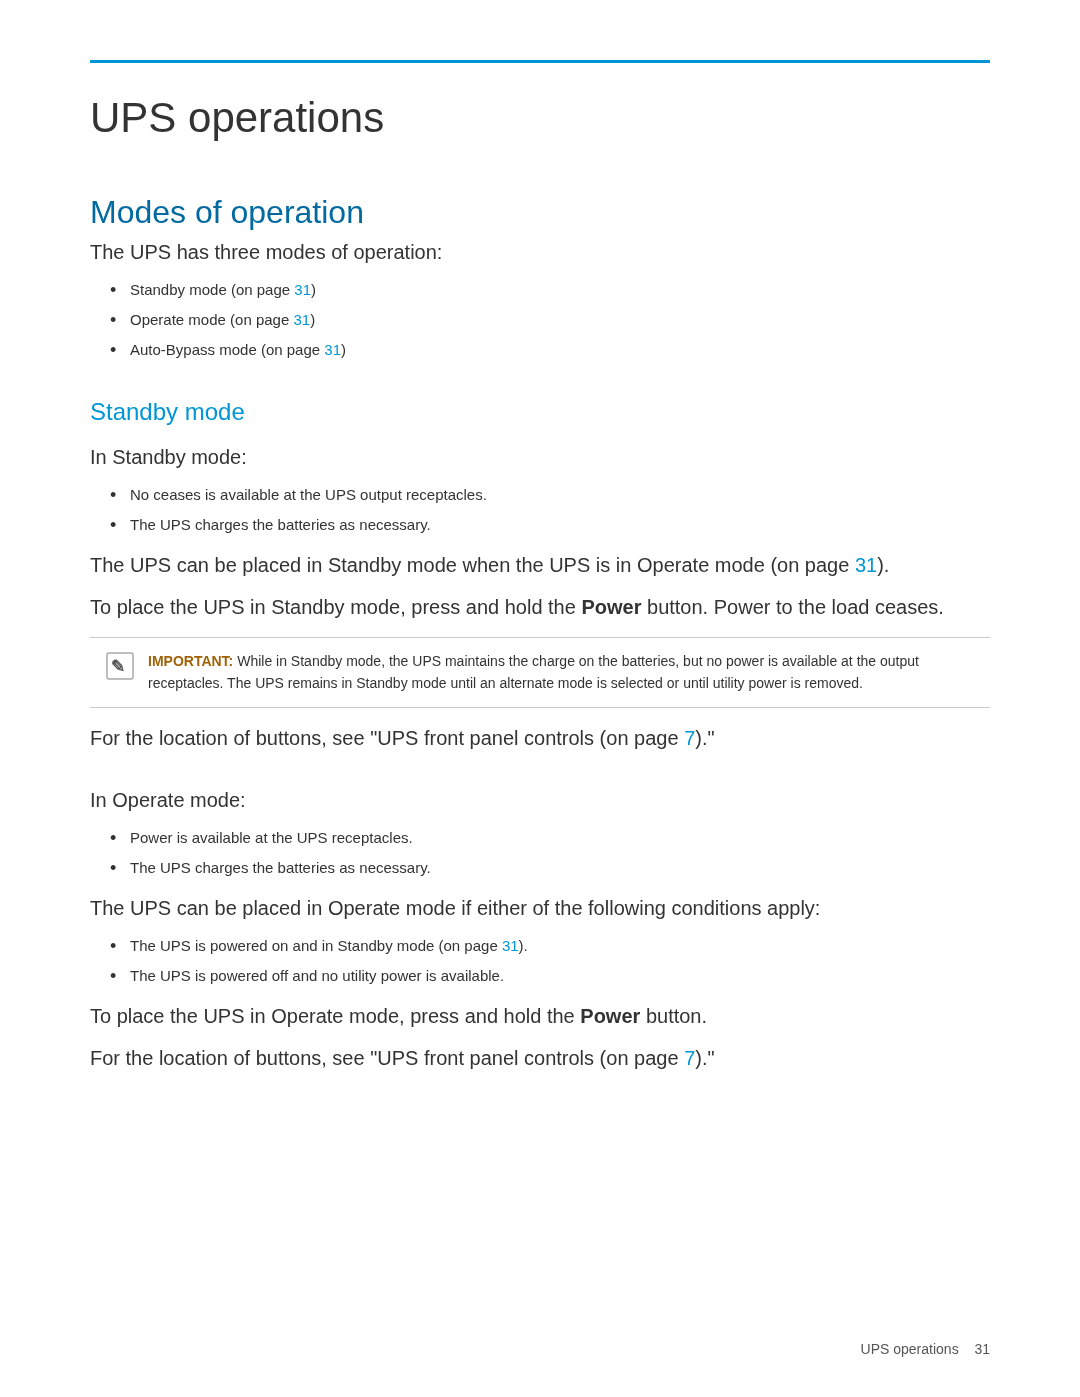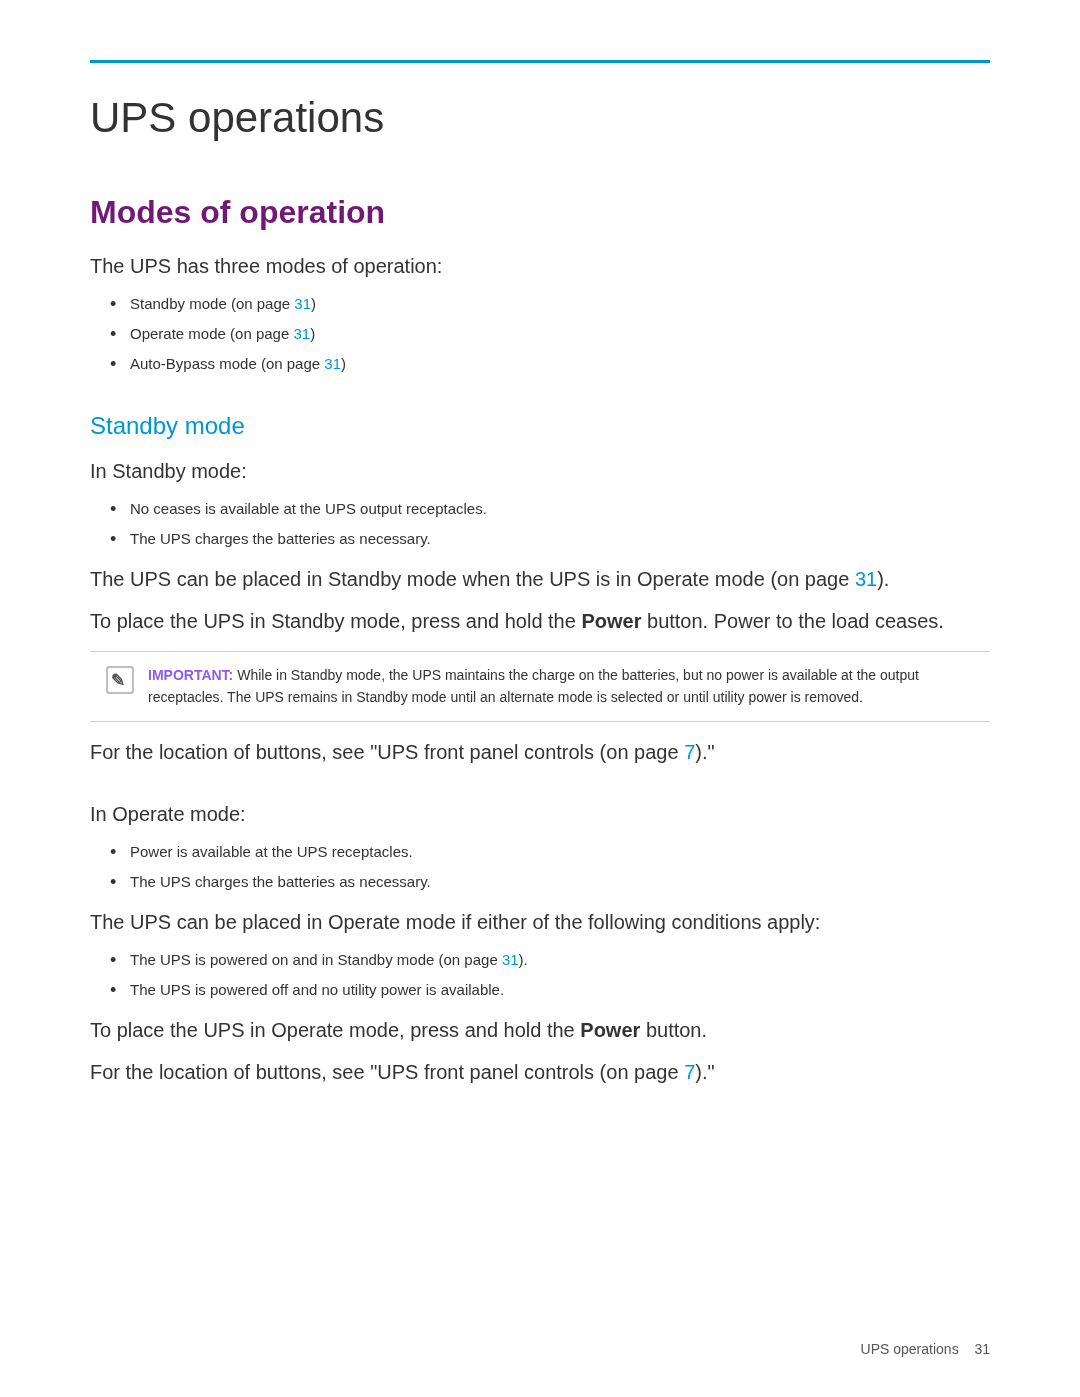--- a/index.html
+++ b/index.html
@@ -31,23 +31,23 @@
     .page-title {
       font-size: 42px;
       font-weight: 300;
       color: #333;
       margin-bottom: 50px;
       line-height: 1.2;
     }
 
     .section-title {
       font-size: 32px;
-      font-weight: 700;
-      color: #701a75;
-      margin-bottom: 18px;
+      font-weight: 400;
+      color: #0369a1;
+      margin-bottom: 4px;
       line-height: 1.2;
     }
 
     .subsection-title {
       font-size: 24px;
       font-weight: 300;
       color: #0096d6;
       margin-bottom: 14px;
       margin-top: 34px;
       line-height: 1.3;
@@ -110,21 +110,21 @@
       margin-top: 2px;
     }
 
     .important-text {
       font-size: 14px;
       line-height: 1.6;
       color: #333;
     }
 
     .important-label {
-      color: #8b5cf6;
+      color: #a16207;
       font-weight: bold;
     }
 
     .modes-section {
       margin-bottom: 30px;
     }
 
     .standby-section {
       margin-bottom: 30px;
     }

